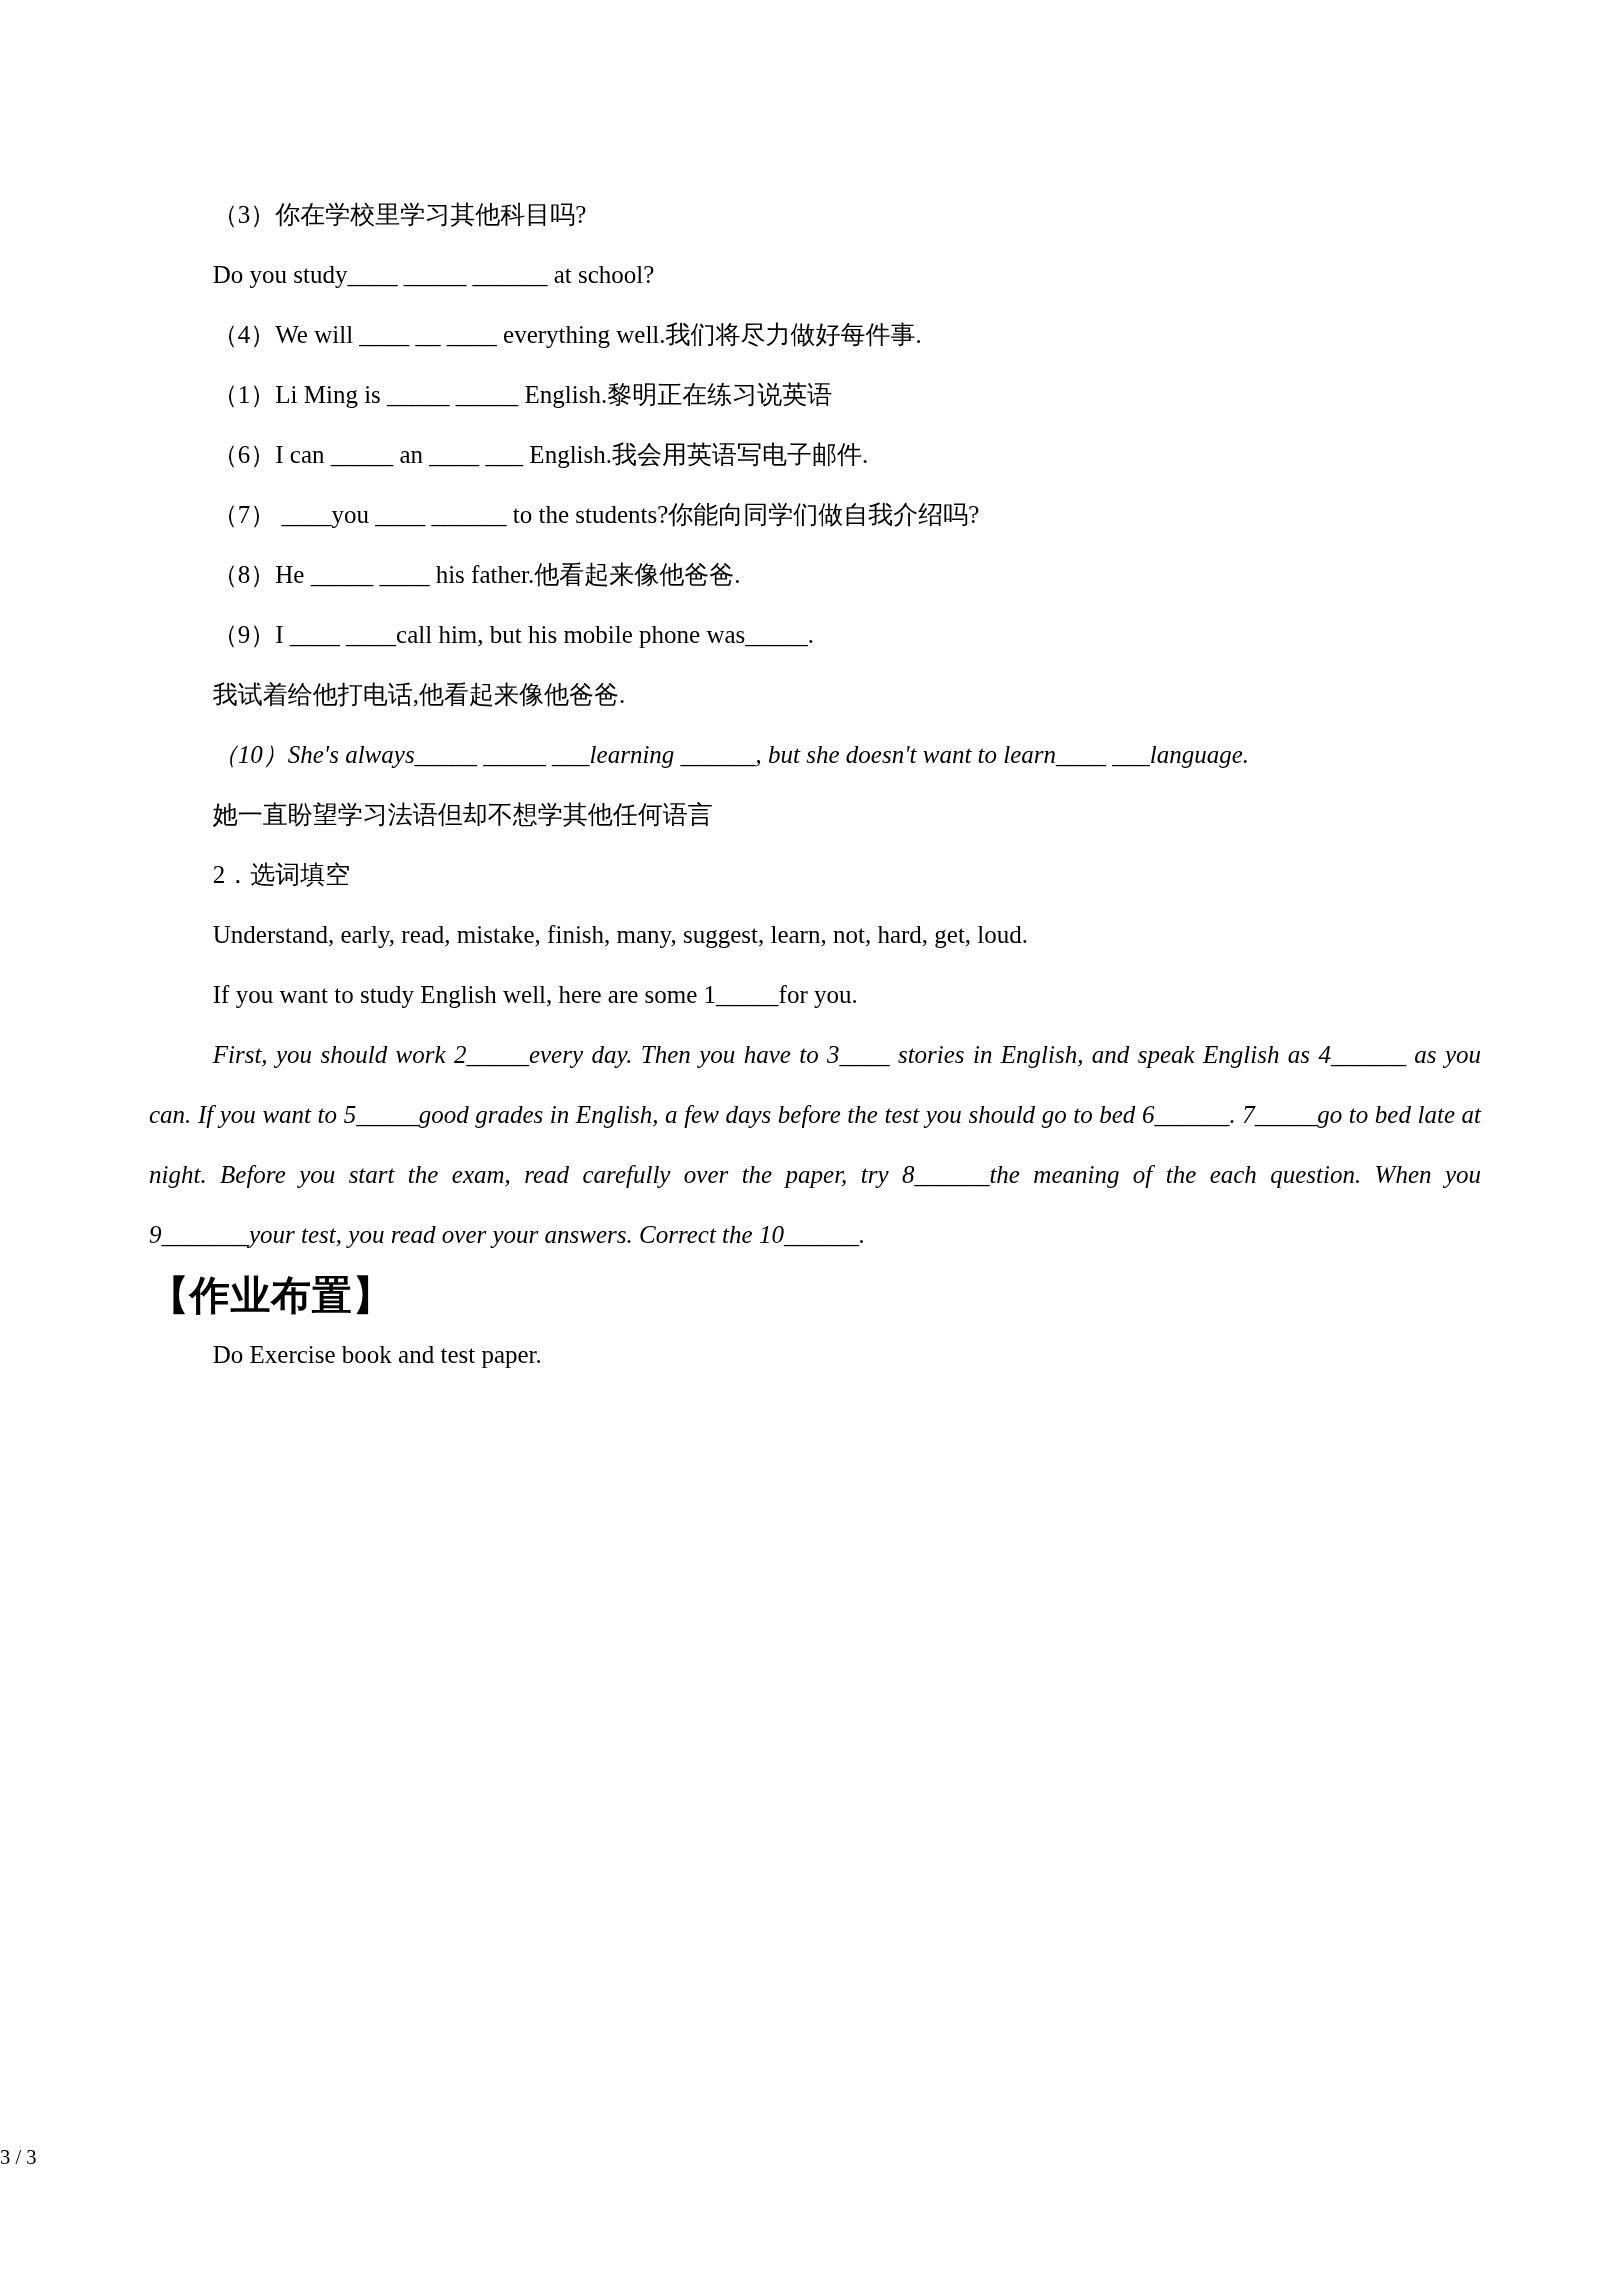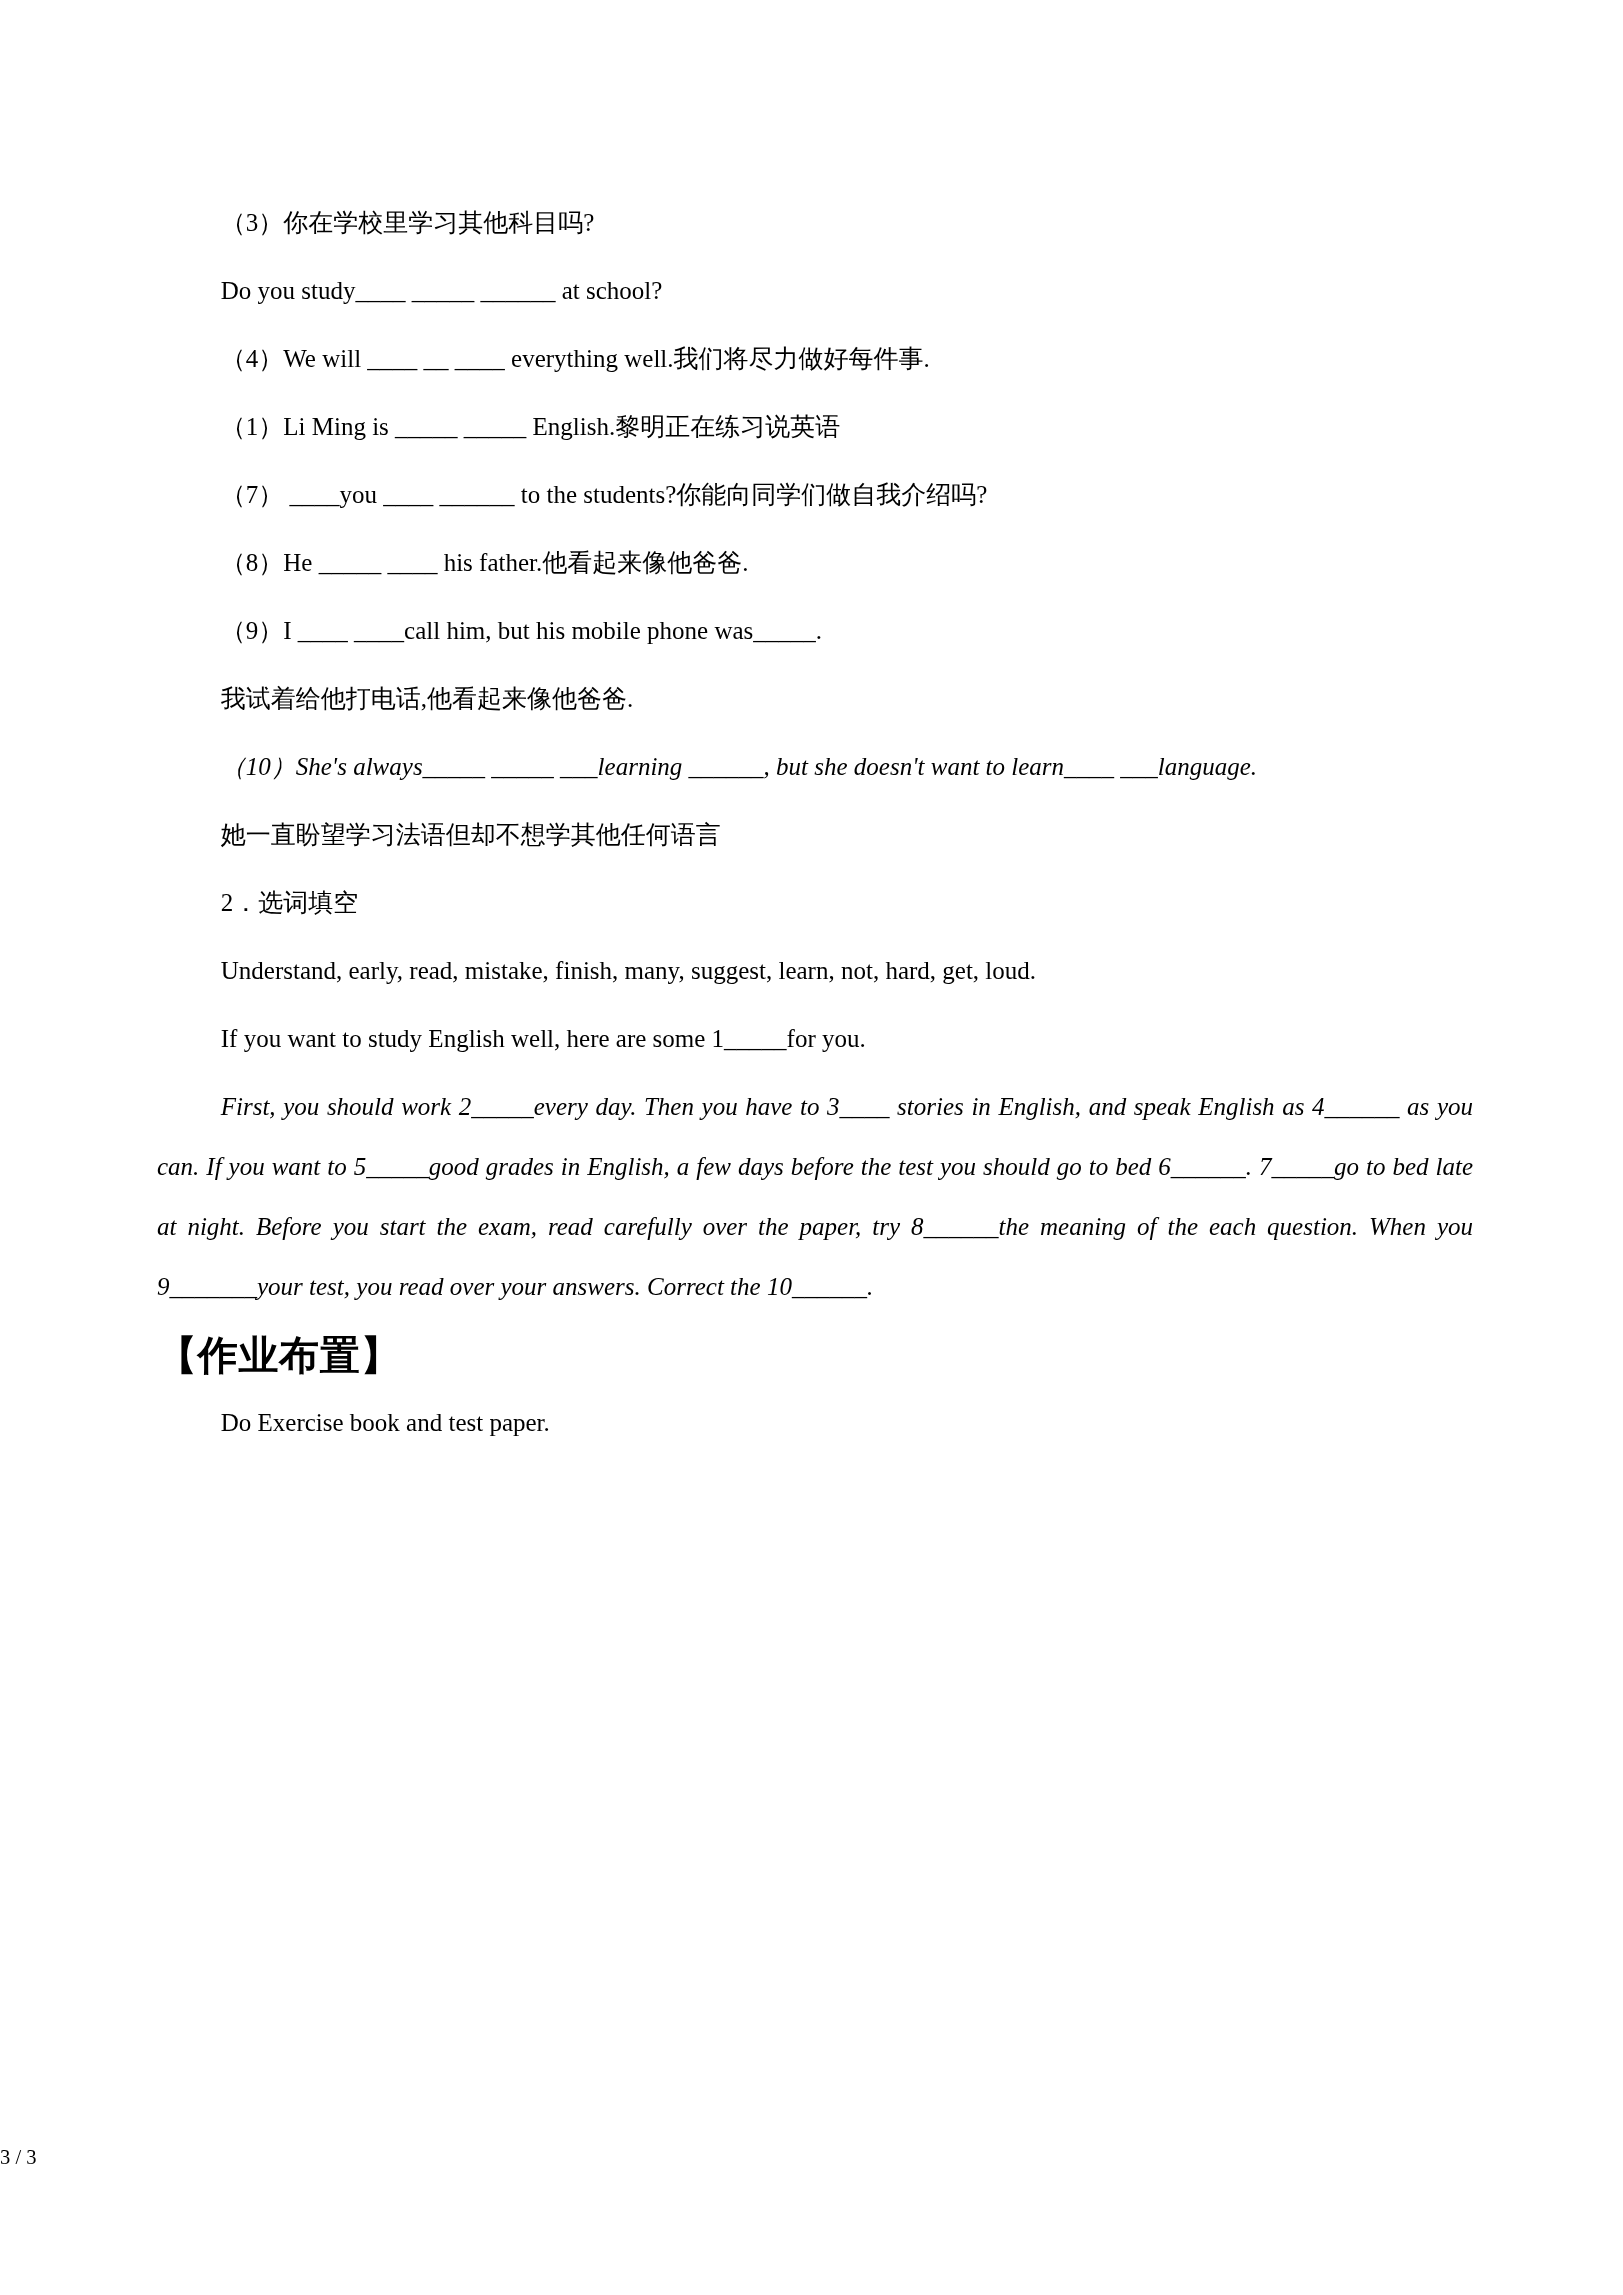--- a/index.html
+++ b/index.html
@@ -14,21 +14,21 @@
     background: #ffffff;
     color: #000000;
     font-family: "Liberation Serif", serif;
     font-size: 25px;
     overflow: hidden;
   }
   .content {
     padding: 185px 142px 0 149px;
   }
   .content p {
-    margin: 8px;
+    margin: 0;
     line-height: 60px;
   }
   .ind {
     text-indent: 2.55em;
   }
   .justify {
     text-align: justify;
     font-style: italic;
   }
   .heading {
@@ -53,20 +53,21 @@
 </style>
 </head>
 <body>
 
 <div class="page">
   <div class="content">
     <p class="ind">（3）你在学校里学习其他科目吗?</p>
     <p class="ind">Do you study____ _____ ______ at school?</p>
     <p class="ind">（4）We will ____ __ ____ everything well.我们将尽力做好每件事.</p>
     <p class="ind">（1）Li Ming is _____ _____ English.黎明正在练习说英语</p>
+    <p class="ind">（6）I can _____ an ____ ___ English.我会用英语写电子邮件.</p>
     <p class="ind">（7） ____you ____ ______ to the students?你能向同学们做自我介绍吗?</p>
     <p class="ind">（8）He _____ ____ his father.他看起来像他爸爸.</p>
     <p class="ind">（9）I ____ ____call him, but his mobile phone was_____.</p>
     <p class="ind">我试着给他打电话,他看起来像他爸爸.</p>
     <p class="ind justify">（10）She's  always_____  _____  ___learning  ______,  but  she  doesn't  want  to  learn____ ___language.</p>
     <p class="ind">她一直盼望学习法语但却不想学其他任何语言</p>
     <p class="ind">2．选词填空</p>
     <p class="ind">Understand, early, read, mistake, finish, many, suggest, learn, not, hard, get, loud.</p>
     <p class="ind">If you want to study English well, here are some 1_____for you.</p>
     <p class="ind justify">First, you should work 2_____every day. Then you have to 3____ stories in English, and speak English as 4______ as you can. If you want to 5_____good grades in English, a few days before the test you should go to bed 6______. 7_____go to bed late at night. Before you start the exam, read carefully over the paper, try 8______the meaning of the each question. When you 9_______your test, you read over your answers. Correct the 10______.</p>

